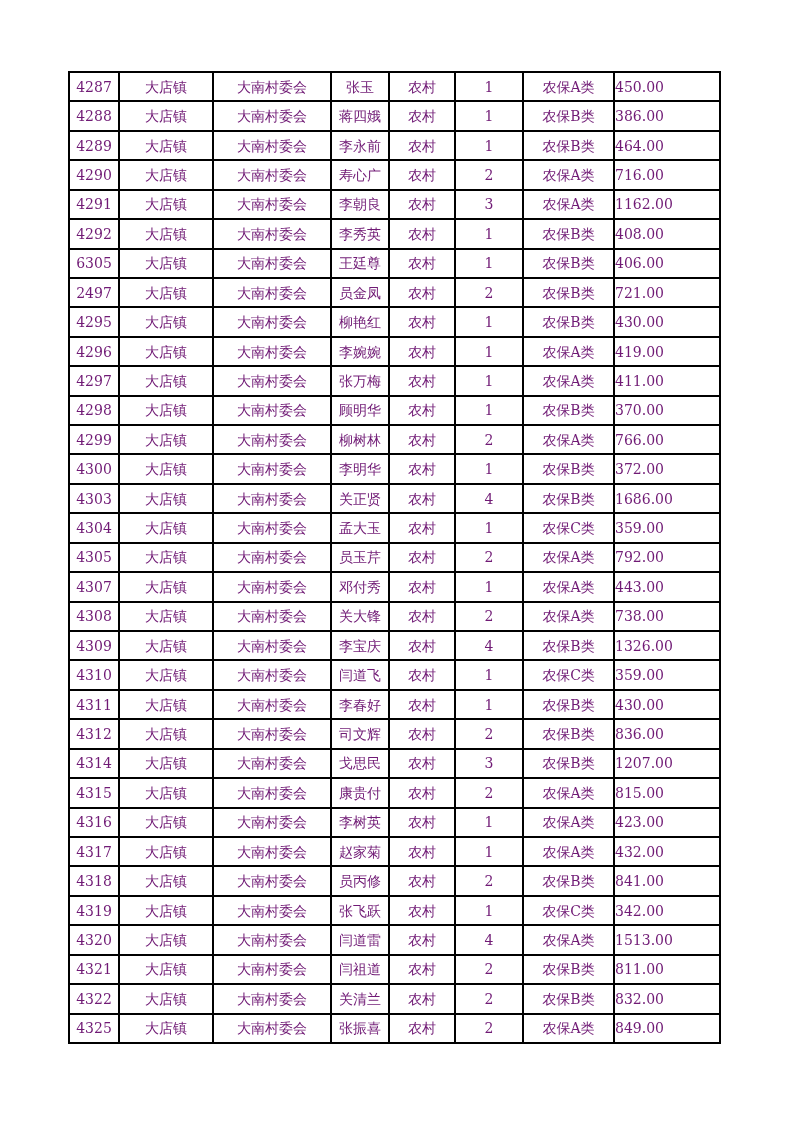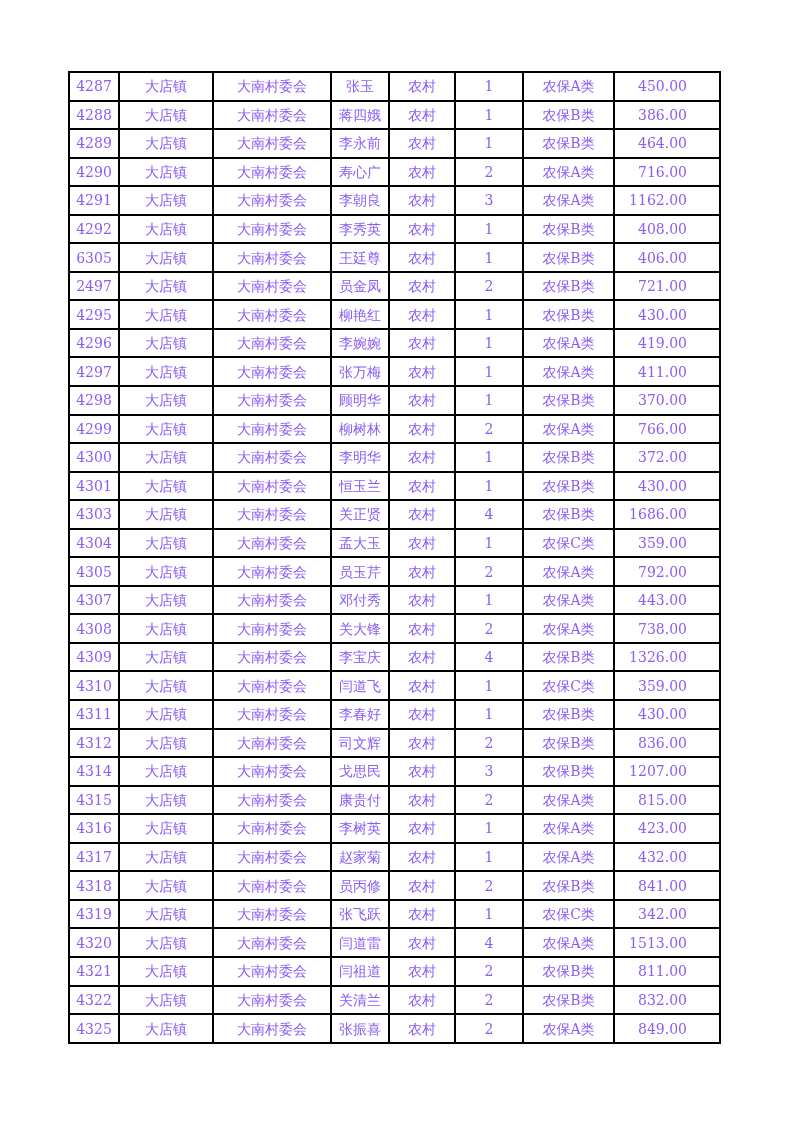--- a/index.html
+++ b/index.html
@@ -8,21 +8,21 @@
     background: #e8e8e8;
   }
   .page {
     position: relative;
     width: 793px;
     height: 1122px;
     background: #ffffff;
     margin: 0 auto;
     overflow: hidden;
     font-family: "DejaVu Serif", "Liberation Serif", serif;
-    color: #8b5cf6;
+    color: #701a75;
   }
   table.data-grid {
     position: absolute;
     left: 68px;
     top: 71px;
     width: 651px;
     height: 973px;
     border-collapse: collapse;
     table-layout: fixed;
   }
@@ -38,23 +38,22 @@
   }
   table.data-grid col.c-id       { width: 50px; }
   table.data-grid col.c-town     { width: 94px; }
   table.data-grid col.c-village  { width: 118px; }
   table.data-grid col.c-name     { width: 58px; }
   table.data-grid col.c-residence{ width: 66px; }
   table.data-grid col.c-count    { width: 68px; }
   table.data-grid col.c-category { width: 91px; }
   table.data-grid col.c-amount   { width: 106px; }
   table.data-grid td.c-amount {
-    text-align: right;
+    text-align: left;
     padding-right: 32px;
-    border-radius: 12px;
   }
 </style>
 </head>
 <body>
 
 <div class="page">
   <table class="data-grid">
     <colgroup>
       <col class="c-id">
       <col class="c-town">
@@ -200,30 +199,20 @@
     <td class="c-id">4300</td>
     <td class="c-town">大店镇</td>
     <td class="c-village">大南村委会</td>
     <td class="c-name">李明华</td>
     <td class="c-residence">农村</td>
     <td class="c-count">1</td>
     <td class="c-category">农保B类</td>
     <td class="c-amount">372.00</td>
   </tr>
         <tr>
-    <td class="c-id">4301</td>
-    <td class="c-town">大店镇</td>
-    <td class="c-village">大南村委会</td>
-    <td class="c-name">恒玉兰</td>
-    <td class="c-residence">农村</td>
-    <td class="c-count">1</td>
-    <td class="c-category">农保B类</td>
-    <td class="c-amount">430.00</td>
-  </tr>
-        <tr>
     <td class="c-id">4303</td>
     <td class="c-town">大店镇</td>
     <td class="c-village">大南村委会</td>
     <td class="c-name">关正贤</td>
     <td class="c-residence">农村</td>
     <td class="c-count">4</td>
     <td class="c-category">农保B类</td>
     <td class="c-amount">1686.00</td>
   </tr>
         <tr>

